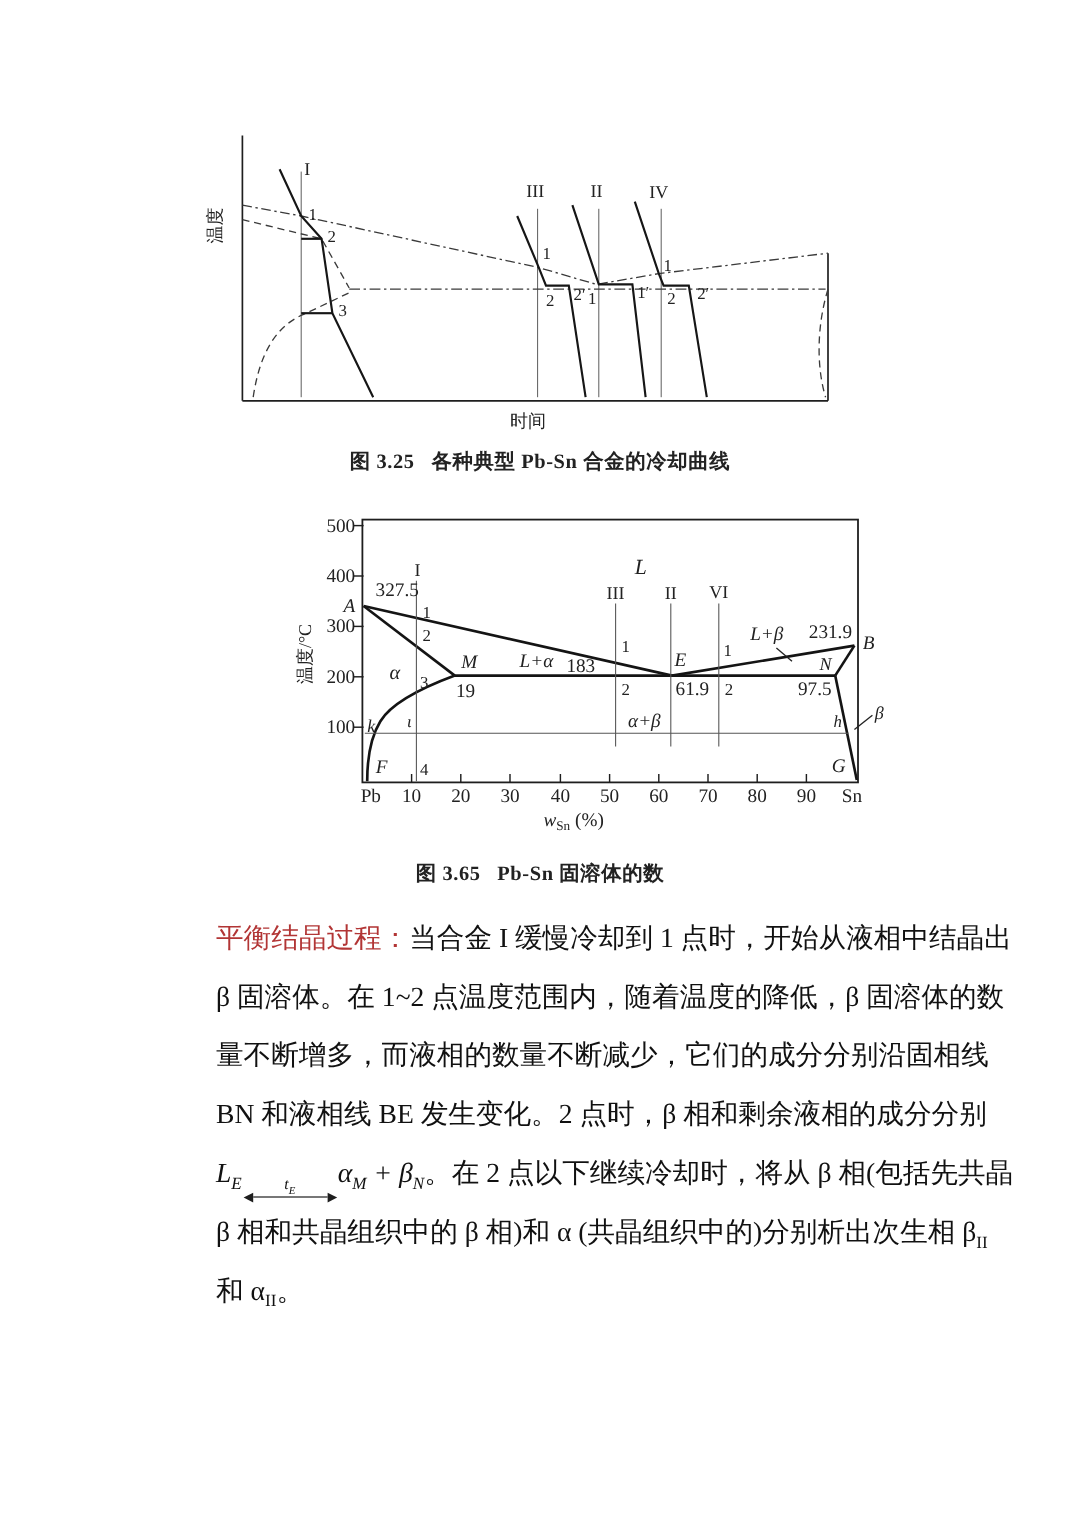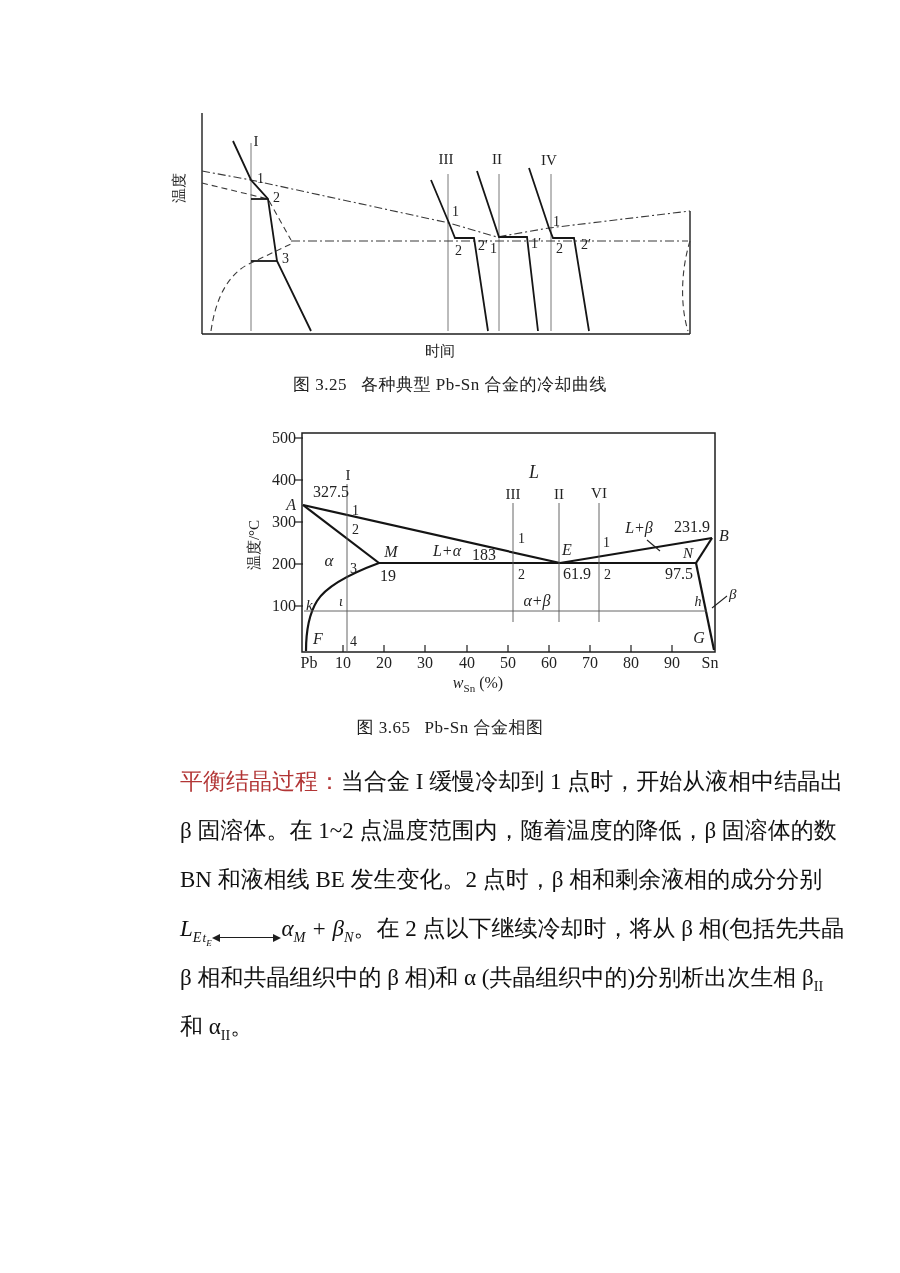--- a/index.html
+++ b/index.html
@@ -1,29 +1,29 @@
 <!DOCTYPE html>
 <html><head>
 <meta charset="utf-8">
 <style>
   html,body{margin:0;padding:0;background:#e8e8e8;}
   .page{position:relative;width:900px;height:1273px;background:#ffffff;margin:0 auto;
         font-family:"Liberation Serif","DejaVu Serif",serif;color:#1e1e1e;overflow:hidden;}
   svg{position:absolute;overflow:visible;}
   svg text{font-family:"Liberation Serif","DejaVu Serif",serif;fill:#222;}
   .caption{position:absolute;left:0;width:900px;text-align:center;font-size:17px;
-           font-weight:400;color:#222;letter-spacing:.5px;}
+           font-weight:700;color:#222;letter-spacing:.5px;}
   .caption .cap-fig{margin-right:14px;}
   .para{position:absolute;left:160px;top:757px;width:624px;font-size:23px;line-height:49px;color:#111;}
   .para-line{text-align:justify;text-align-last:justify;height:49px;white-space:nowrap;margin-left:20px;}
   .para-line.last{text-align:left;text-align-last:left;}
   .para sub{font-size:0.62em;line-height:0;}
   .red{color:#b23535;}
   .mi{font-style:italic;}
-  .rxn-arrow{display:inline-flex;flex-direction:row;align-items:center;width:78px;
+  .rxn-arrow{display:inline-flex;flex-direction:column;align-items:center;width:78px;
              vertical-align:-6px;margin:0 1px;}
   .rxn-arrow-label{font-size:13px;font-style:italic;line-height:13px;height:13px;}
   .rxn-arrow-label sub{font-size:9px;}
   .rxn-arrow-line{display:flex;align-items:center;width:100%;height:9px;}
   .arrow-head-left{width:0;height:0;border-top:4px solid transparent;border-bottom:4px solid transparent;
                    border-right:8px solid #1e1e1e;}
   .arrow-head-right{width:0;height:0;border-top:4px solid transparent;border-bottom:4px solid transparent;
                     border-left:8px solid #1e1e1e;}
   .arrow-shaft{flex:1;height:0;border-top:1.4px solid #1e1e1e;}
 </style>
@@ -213,29 +213,32 @@
       <text x="350" y="573">3</text>
       <text x="350" y="646">4</text>
       <text x="518" y="543">1</text>
       <text x="518" y="579">2</text>
       <text x="603" y="547">1</text>
       <text x="604" y="579">2</text>
     </g>
   </svg>
 
   <div class="caption" style="top:716px;">
-    <span class="cap-fig">图 3.65</span><span class="cap-text">Pb-Sn 合金相图</span>
+    <span class="cap-fig">图 3.65</span><span class="cap-text">Pb-Sn 固溶体的数</span>
   </div>
 
   <div class="para">
     <div class="para-line">
       <span class="red">平衡结晶过程：</span><span>当合金 I 缓慢冷却到 1 点时，开始从液相中结晶出</span>
     </div>
     <div class="para-line">
       <span>β 固溶体。在 1~2 点温度范围内，随着温度的降低，β 固溶体的数</span>
+    </div>
+    <div class="para-line">
+      <span>量不断增多，而液相的数量不断减少，它们的成分分别沿固相线</span>
     </div>
     <div class="para-line">
       <span>BN 和液相线 BE 发生变化。2 点时，β 相和剩余液相的成分分别</span>
     </div>
     <div class="para-line">
       <span class="mi">L</span><sub class="mi">E</sub><span class="rxn-arrow">
           <span class="rxn-arrow-label"><span>t</span><sub>E</sub></span>
           <span class="rxn-arrow-line">
             <span class="arrow-head-left"></span>
             <span class="arrow-shaft"></span>

